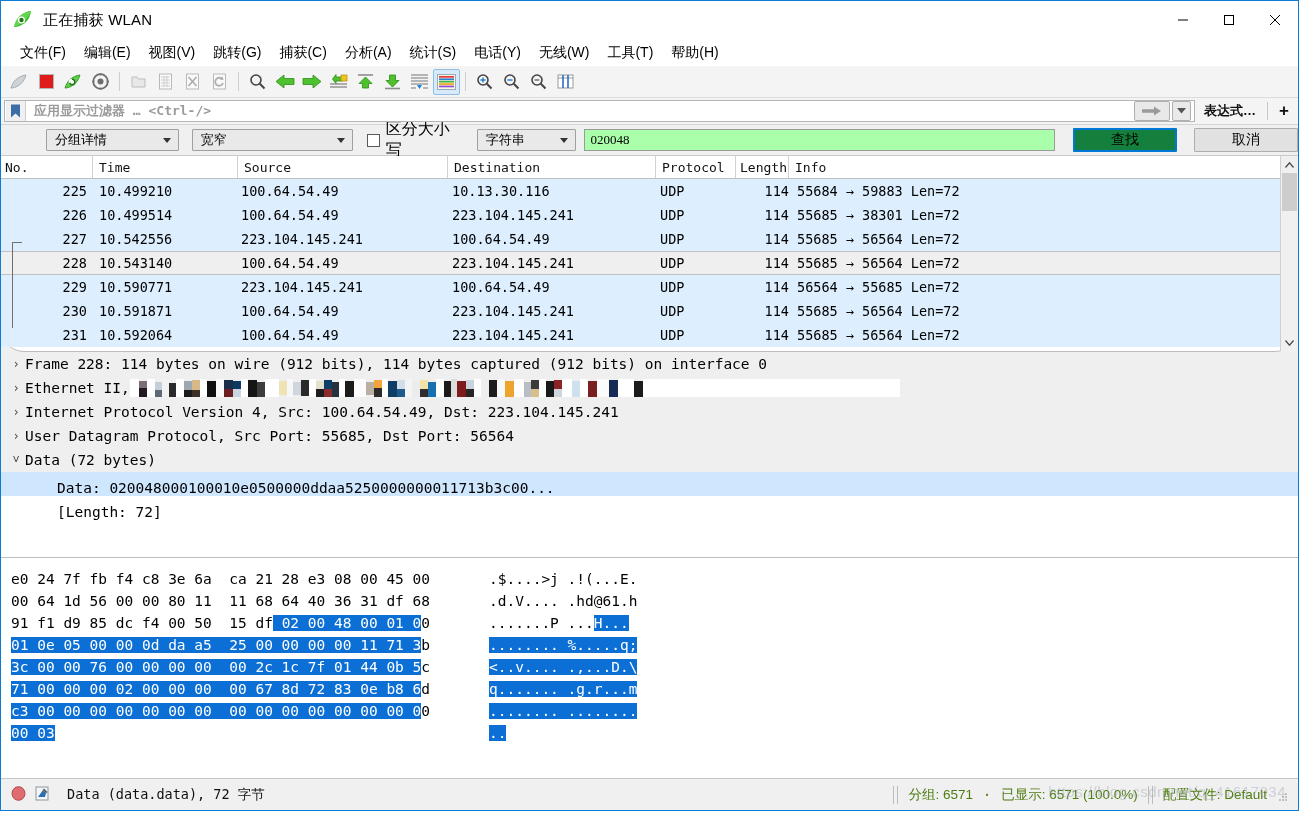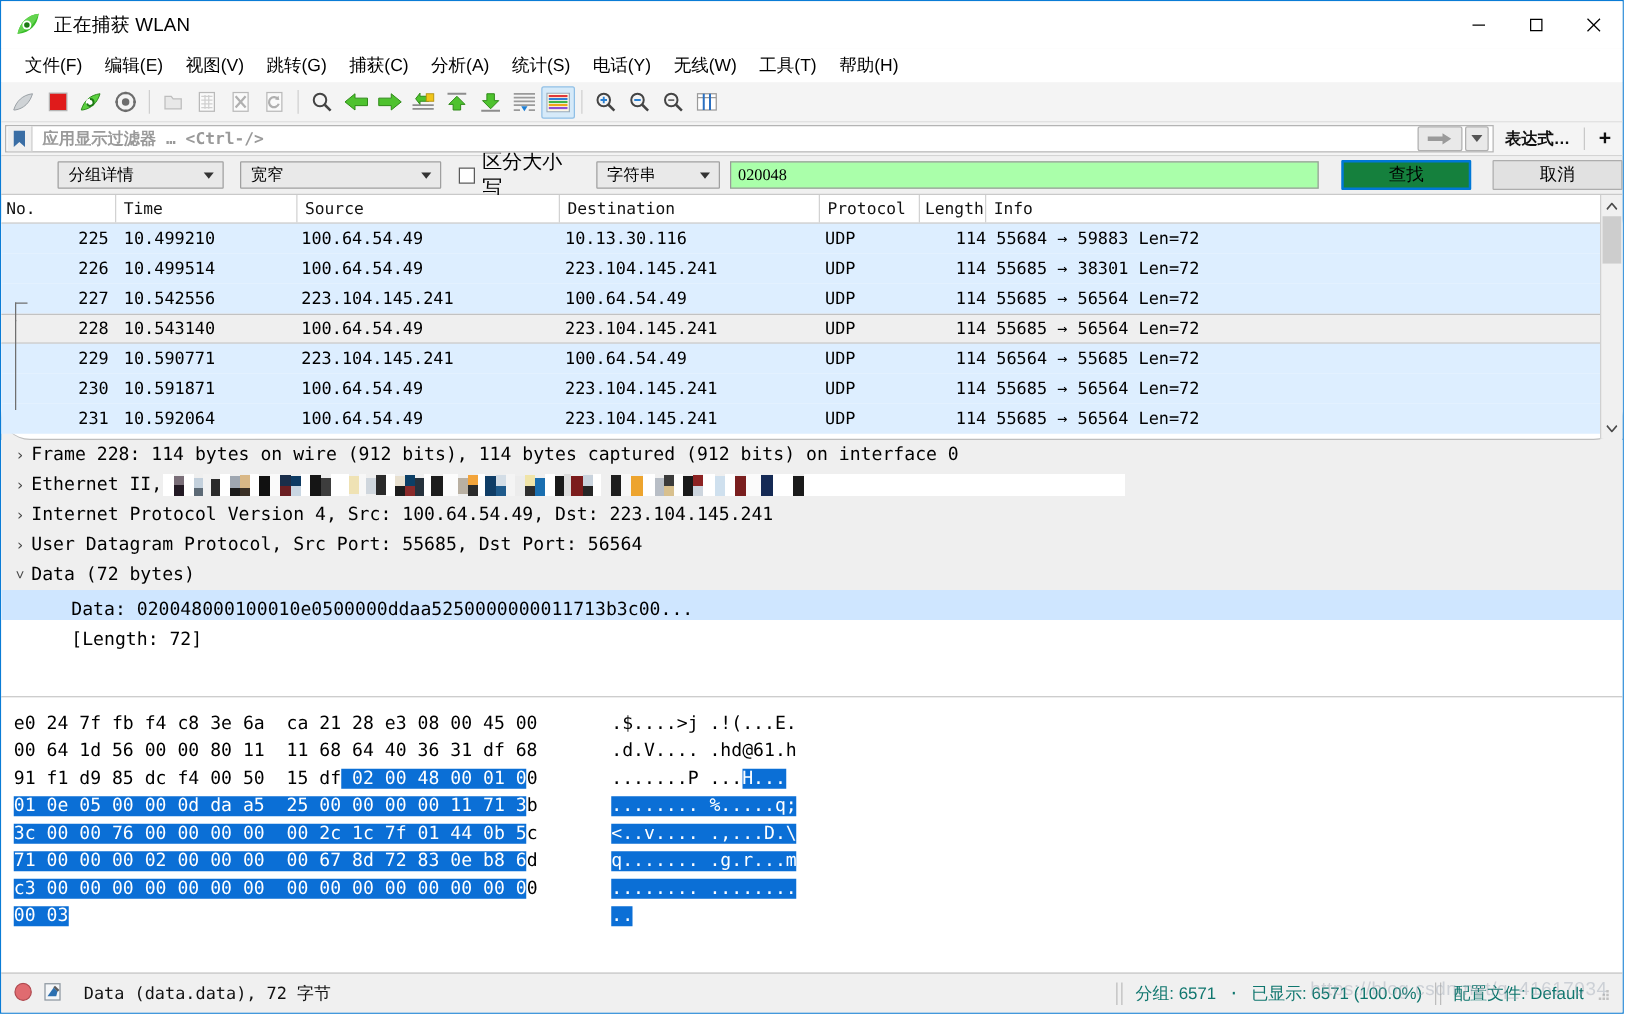--- a/index.html
+++ b/index.html
@@ -172,21 +172,21 @@
   .statusbar{
     height:31px;flex:0 0 31px;background:#f0f0f0;border-top:1px solid #c6c6c6;
     display:flex;align-items:center;position:relative;
   }
   .sb-left{display:flex;gap:9px;padding-left:10px;}
   .sb-text{
     font-family:"DejaVu Sans Mono","Liberation Mono",monospace;font-size:13.5px;color:#111;
     margin-left:8px;
   }
   .sb-right{position:absolute;right:10px;display:flex;align-items:center;gap:10px;
-    font-family:"DejaVu Sans Mono","Liberation Mono",monospace;font-size:13.5px;color:#0f766e;}
+    font-family:"DejaVu Sans Mono","Liberation Mono",monospace;font-size:13.5px;color:#4d7c0f;}
   .sb-div2{width:3px;height:18px;border-left:1px solid #bcbcbc;border-right:1px solid #bcbcbc;}
   .grip{width:11px;height:11px;opacity:.45;}
   .watermark{
     position:absolute;right:12px;top:4px;
     font-family:"Liberation Sans",sans-serif;font-size:15px;
     color:rgba(150,160,175,.40);letter-spacing:.5px;white-space:nowrap;
     pointer-events:none;
   }
   .cn{font-family:"Liberation Sans",sans-serif;}
 </style>

